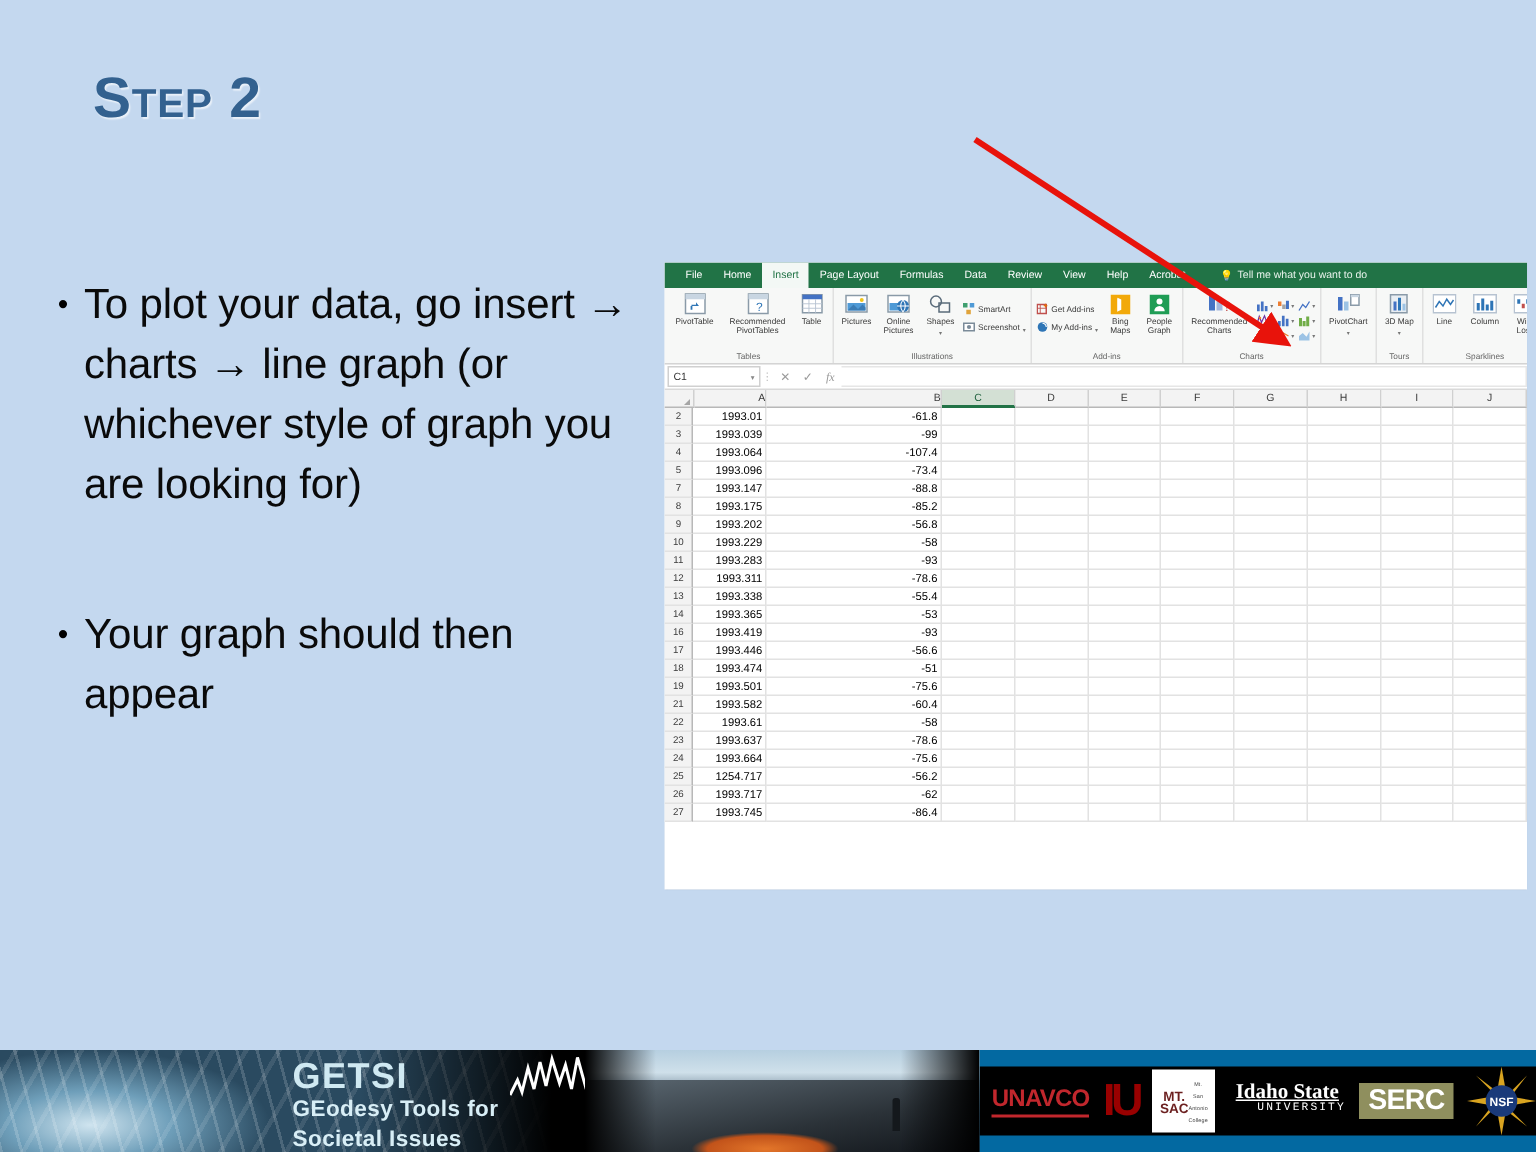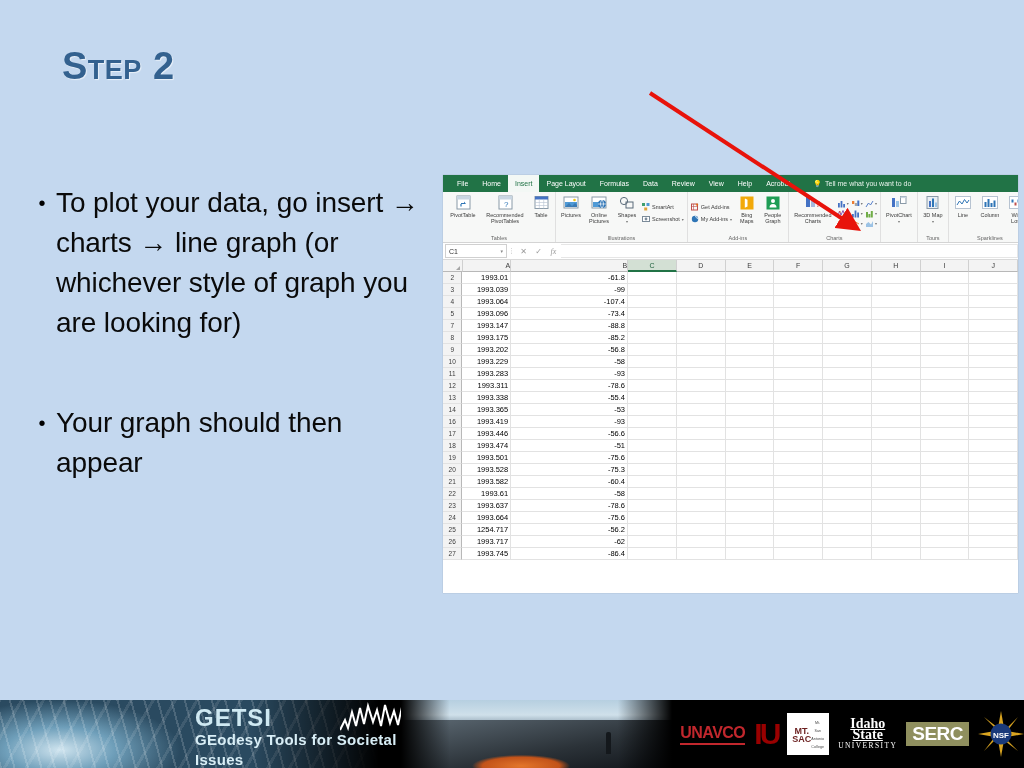--- a/index.html
+++ b/index.html
@@ -127,21 +127,21 @@
     border:1px solid #217346; position:relative; z-index:2;
     box-shadow:inset 0 0 0 1px #fff;
   }
 
   
   .redarrow{ position:absolute; left:0; top:0; width:1024px; height:768px; pointer-events:none; }
 
   
   .banner{
     position:absolute; left:0; bottom:0; width:1024px; height:68px;
-    background:#404040; overflow:hidden; display:flex;
+    background:#0369a1; overflow:hidden; display:flex;align-items:center;
   }
   .ice-left{
     width:430px; height:100%; position:relative; overflow:hidden;
     background:
       radial-gradient(ellipse 120px 50px at 60px 50px, #cfe4ef 0%, #6f9fba 45%, #2a4a60 100%),
       linear-gradient(160deg,#9cc3d8 0%,#4b7d99 35%,#16303f 70%,#050d13 100%);
   }
   .ice-left:before{
     content:""; position:absolute; inset:0;
     background:
@@ -184,21 +184,21 @@
   }
   .lg{ display:flex; align-items:center; justify-content:center; }
   .unavco{ color:#c1272d; font-size:16px; font-weight:700; letter-spacing:-.5px;
            border-bottom:2px solid #c1272d; padding-bottom:1px; }
   .iu{ color:#990000; font-size:30px; font-weight:700; line-height:28px; letter-spacing:-3px; }
   .mtsac{ background:#fff; color:#6b1f1f; font-size:9px; font-weight:700;
           padding:6px 5px 4px; text-align:center; line-height:8px; }
   .mtsac small{ display:block; font-size:3.6px; font-weight:400; color:#444; letter-spacing:.1px;}
   .isu{ color:#fff; text-align:center; line-height:11px; }
   .isu .a{ font-family:"Liberation Serif", serif; font-size:14px; font-weight:700;text-decoration:underline; }
-  .isu .b{ font-family:Liberation Serif, serif; font-size:7.5px; letter-spacing:1.4px; }
+  .isu .b{ font-family:Liberation Mono, monospace; font-size:7.5px; letter-spacing:1.4px;margin-left:19px; }
   .serc{ background:#8f8f5e; color:#fff; font-size:19px; font-weight:700;
          padding:1px 6px; letter-spacing:-.5px; font-family:"Liberation Sans",sans-serif;}
   .nsf-wrap{ position:relative; width:46px; height:46px; }
 </style>
 </head>
 <body style="background: rgb(196, 216, 239);">
 
 <div class="slide-title" style="color: rgb(51, 97, 143);">Step 2</div>
 
 <div class="bullets">
@@ -756,33 +756,20 @@
           <div class="cell cF"></div>
           <div class="cell cG"></div>
           <div class="cell cH"></div>
           <div class="cell cI"></div>
           <div class="cell cJ"></div>
         </div>
         <div class="row">
           <div class="rh">19</div>
           <div class="cell cA">1993.501</div>
           <div class="cell cB">-75.6</div>
-          <div class="cell cC"></div>
-          <div class="cell cD"></div>
-          <div class="cell cE"></div>
-          <div class="cell cF"></div>
-          <div class="cell cG"></div>
-          <div class="cell cH"></div>
-          <div class="cell cI"></div>
-          <div class="cell cJ"></div>
-        </div>
-        <div class="row">
-          <div class="rh">20</div>
-          <div class="cell cA">1993.528</div>
-          <div class="cell cB">-75.3</div>
           <div class="cell cC"></div>
           <div class="cell cD"></div>
           <div class="cell cE"></div>
           <div class="cell cF"></div>
           <div class="cell cG"></div>
           <div class="cell cH"></div>
           <div class="cell cI"></div>
           <div class="cell cJ"></div>
         </div>
         <div class="row">

